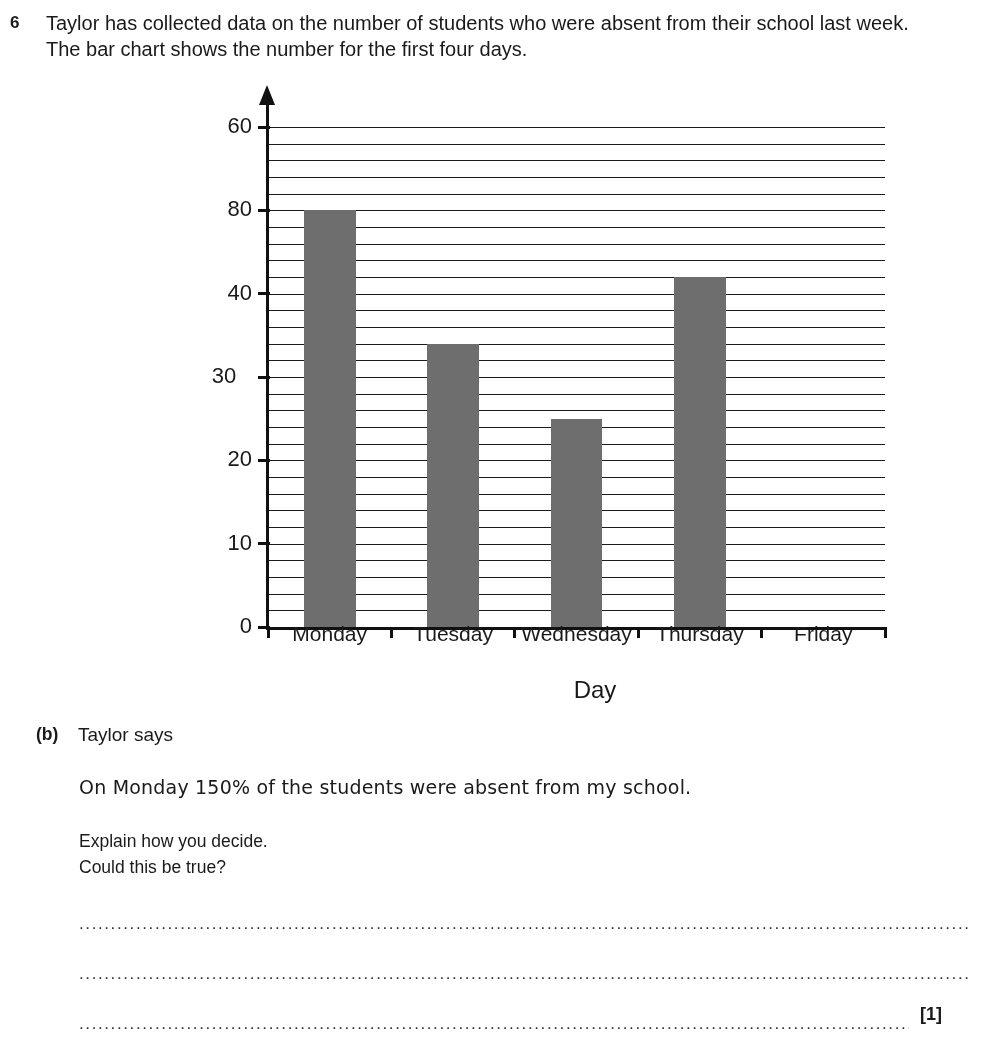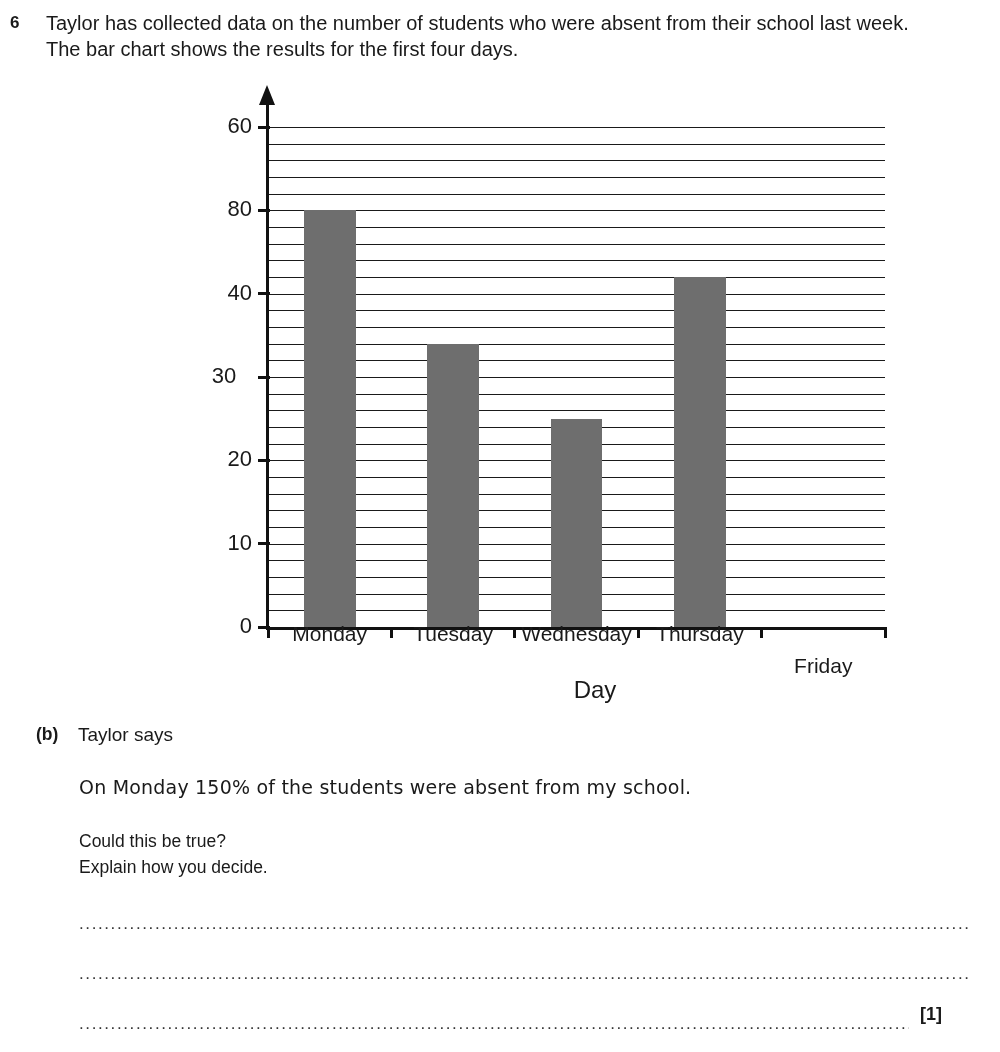--- a/index.html
+++ b/index.html
@@ -212,21 +212,21 @@
     font-weight: bold;
   }
 </style>
 </head>
 <body>
 
 <div id="question-header">
   <div id="question-number">6</div>
   <div id="question-stem">
     <span class="stem-line">Taylor has collected data on the number of students who were absent from their school last week.</span>
-    <span class="stem-line">The bar chart shows the results for the first four days.</span>
+    <span class="stem-line">The bar chart shows the number for the first four days.</span>
   </div>
 </div>
 
 <div id="chart-figure">
 
   <div id="plot-area">
       <div class="gridline" style="top: 500px;"></div>
       <div class="gridline" style="top: 483.33px;"></div>
       <div class="gridline" style="top: 466.67px;"></div>
       <div class="gridline" style="top: 450px;"></div>
@@ -285,30 +285,30 @@
     <div class="x-tick" style="left: 266.5px;"></div>
     <div class="x-tick" style="left: 389.9px;"></div>
     <div class="x-tick" style="left: 513.3px;"></div>
     <div class="x-tick" style="left: 636.7px;"></div>
     <div class="x-tick" style="left: 760.1px;"></div>
     <div class="x-tick" style="left: 883.5px;"></div>
     <div class="x-cat-label" style="left: 259.7px;">Monday</div>
     <div class="x-cat-label" style="left: 383.1px;">Tuesday</div>
     <div class="x-cat-label" style="left: 506.5px;">Wednesday</div>
     <div class="x-cat-label" style="left: 629.9px;">Thursday</div>
-    <div class="x-cat-label" style="left: 753.3px; margin-top: 32px;">Friday</div>
+    <div class="x-cat-label" style="left: 753.3px;">Friday</div>
   </div>
 
 <div id="part-b">
   <div id="part-b-label">(b)</div>
   <div id="part-b-intro">Taylor says</div>
   <div id="speech-quote">On Monday 150% of the students were absent from my school.</div>
   <div id="prompt-lines">
+    <span>Explain how you decide.</span>
     <span>Could this be true?</span>
-    <span>Explain how you decide.</span>
   </div>
 </div>
 
 <div id="answer-area">
   <div class="answer-line" id="answer-line-1">..............................................................................................................................................................</div>
   <div class="answer-line" id="answer-line-2">..............................................................................................................................................................</div>
   <div class="answer-line" id="answer-line-3">....................................................................................................................................................</div>
   <div id="marks-badge">[1]</div>
 </div>
 

